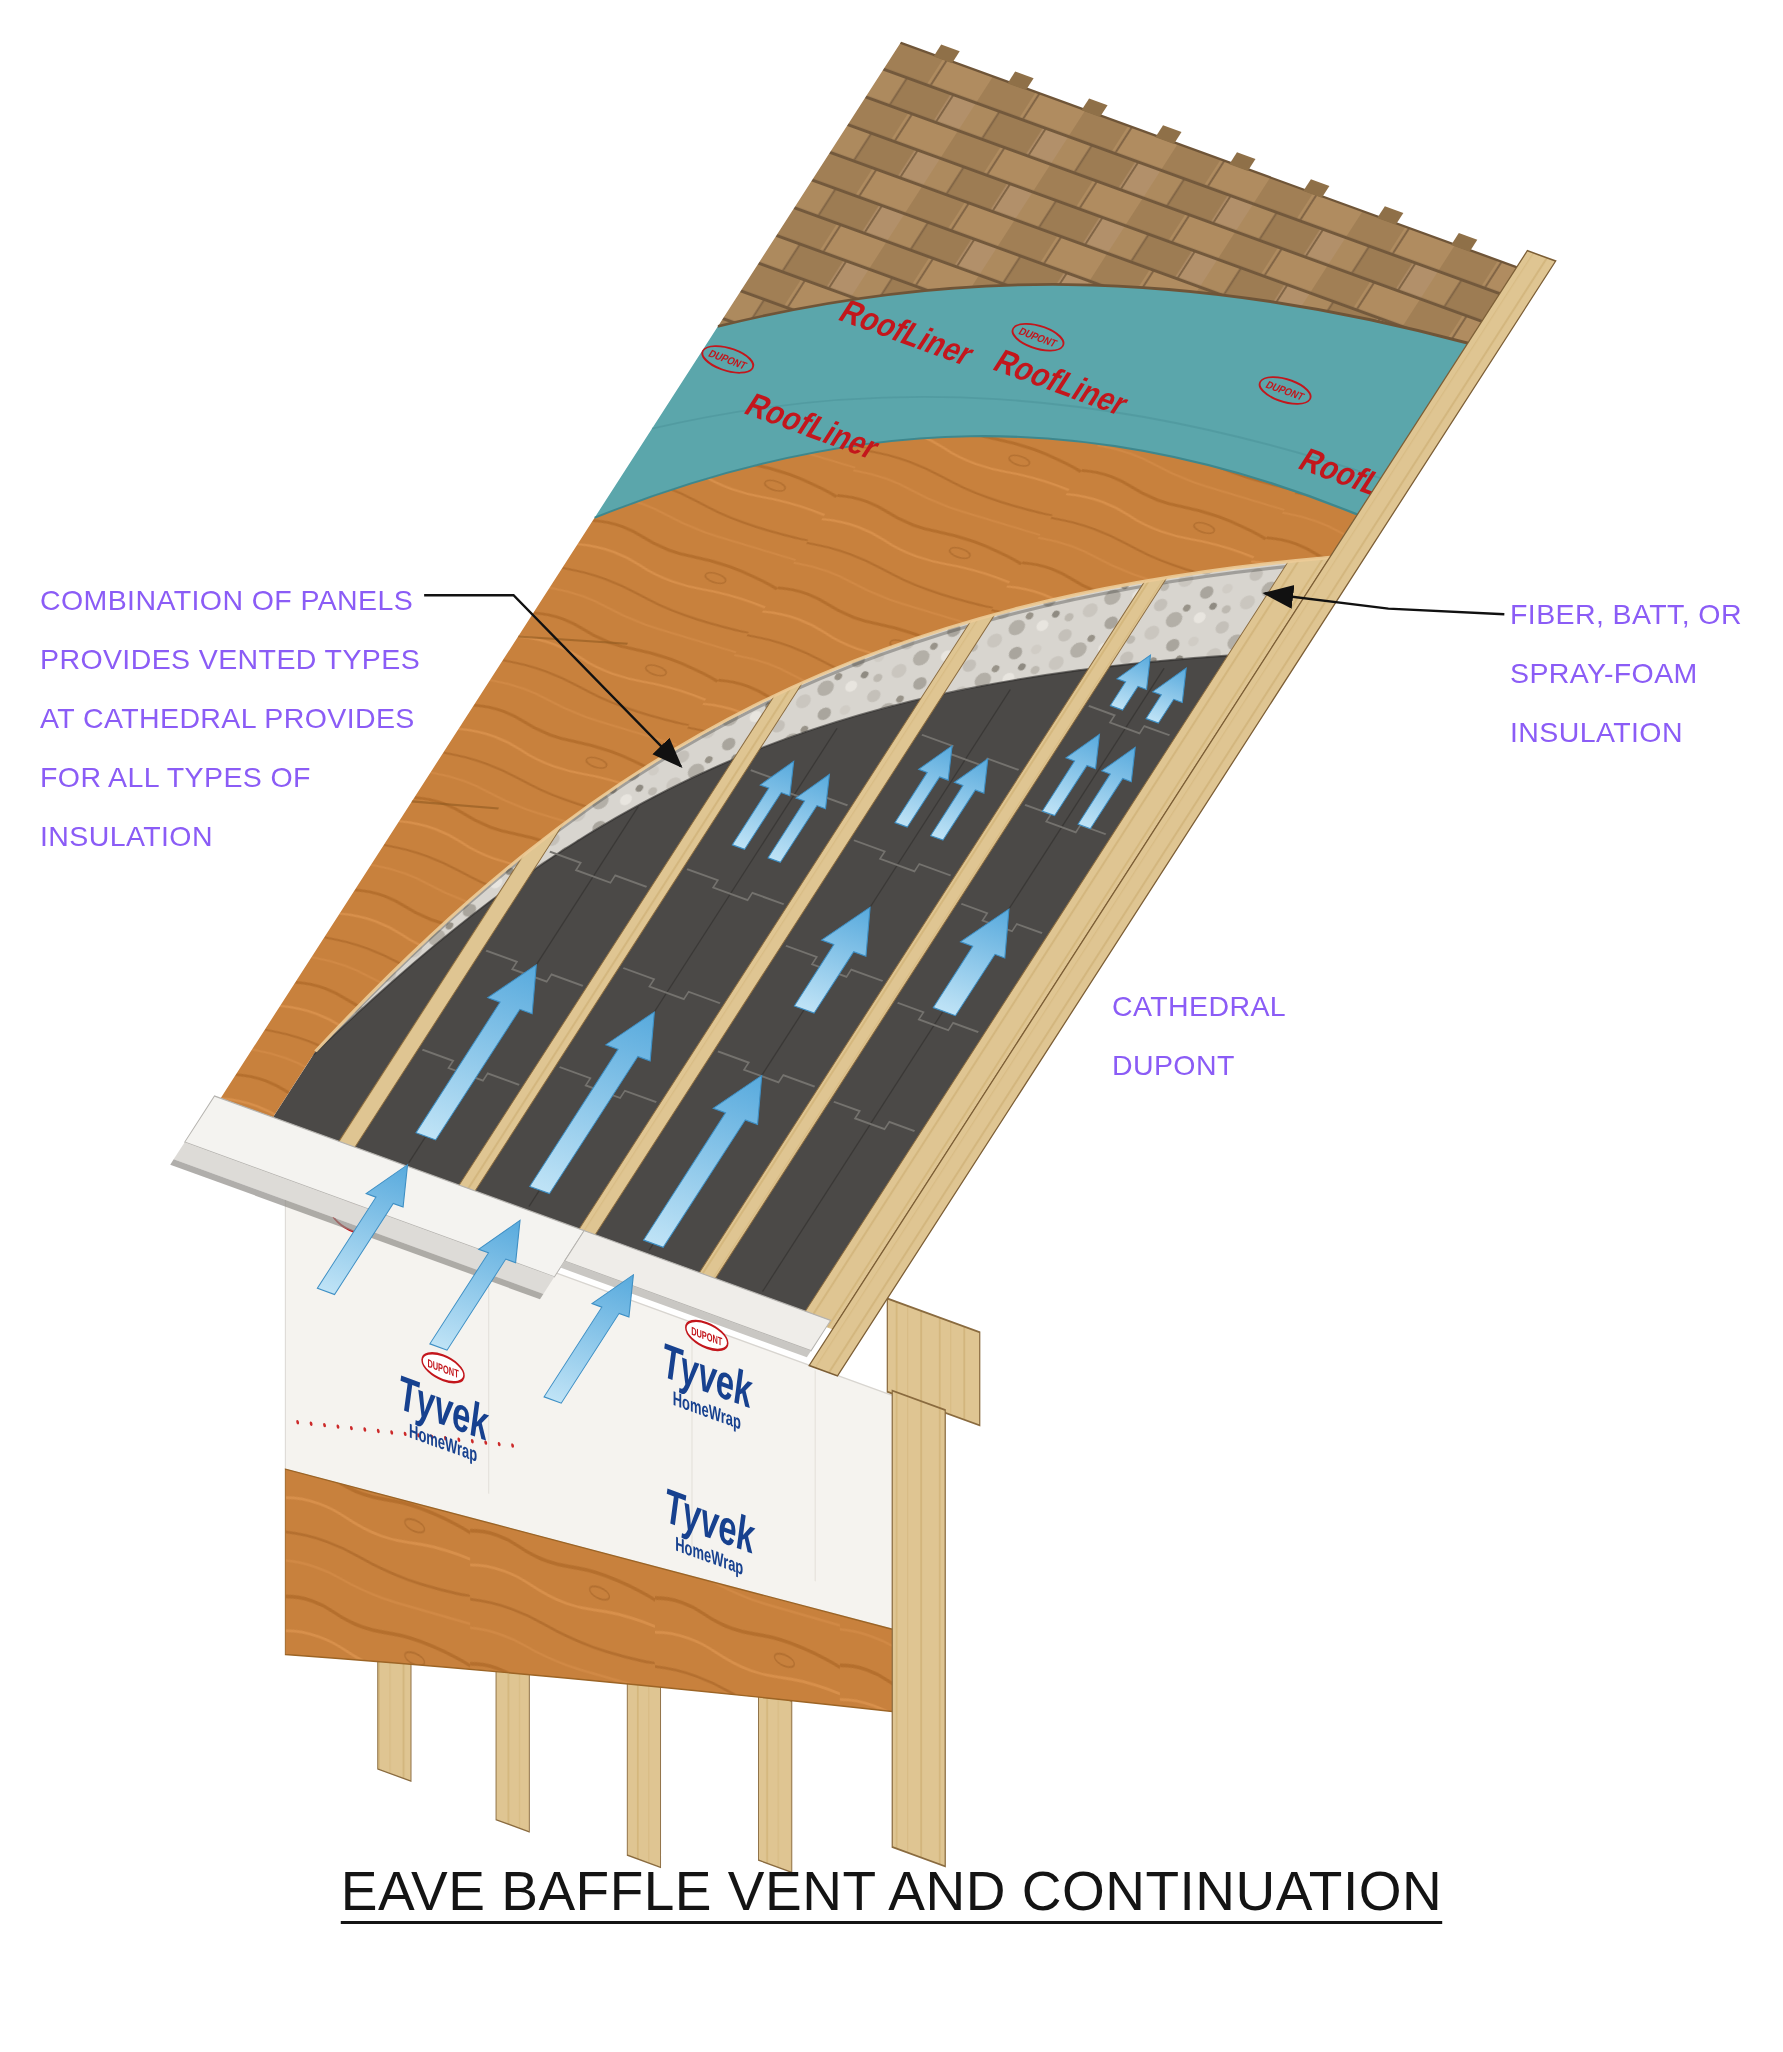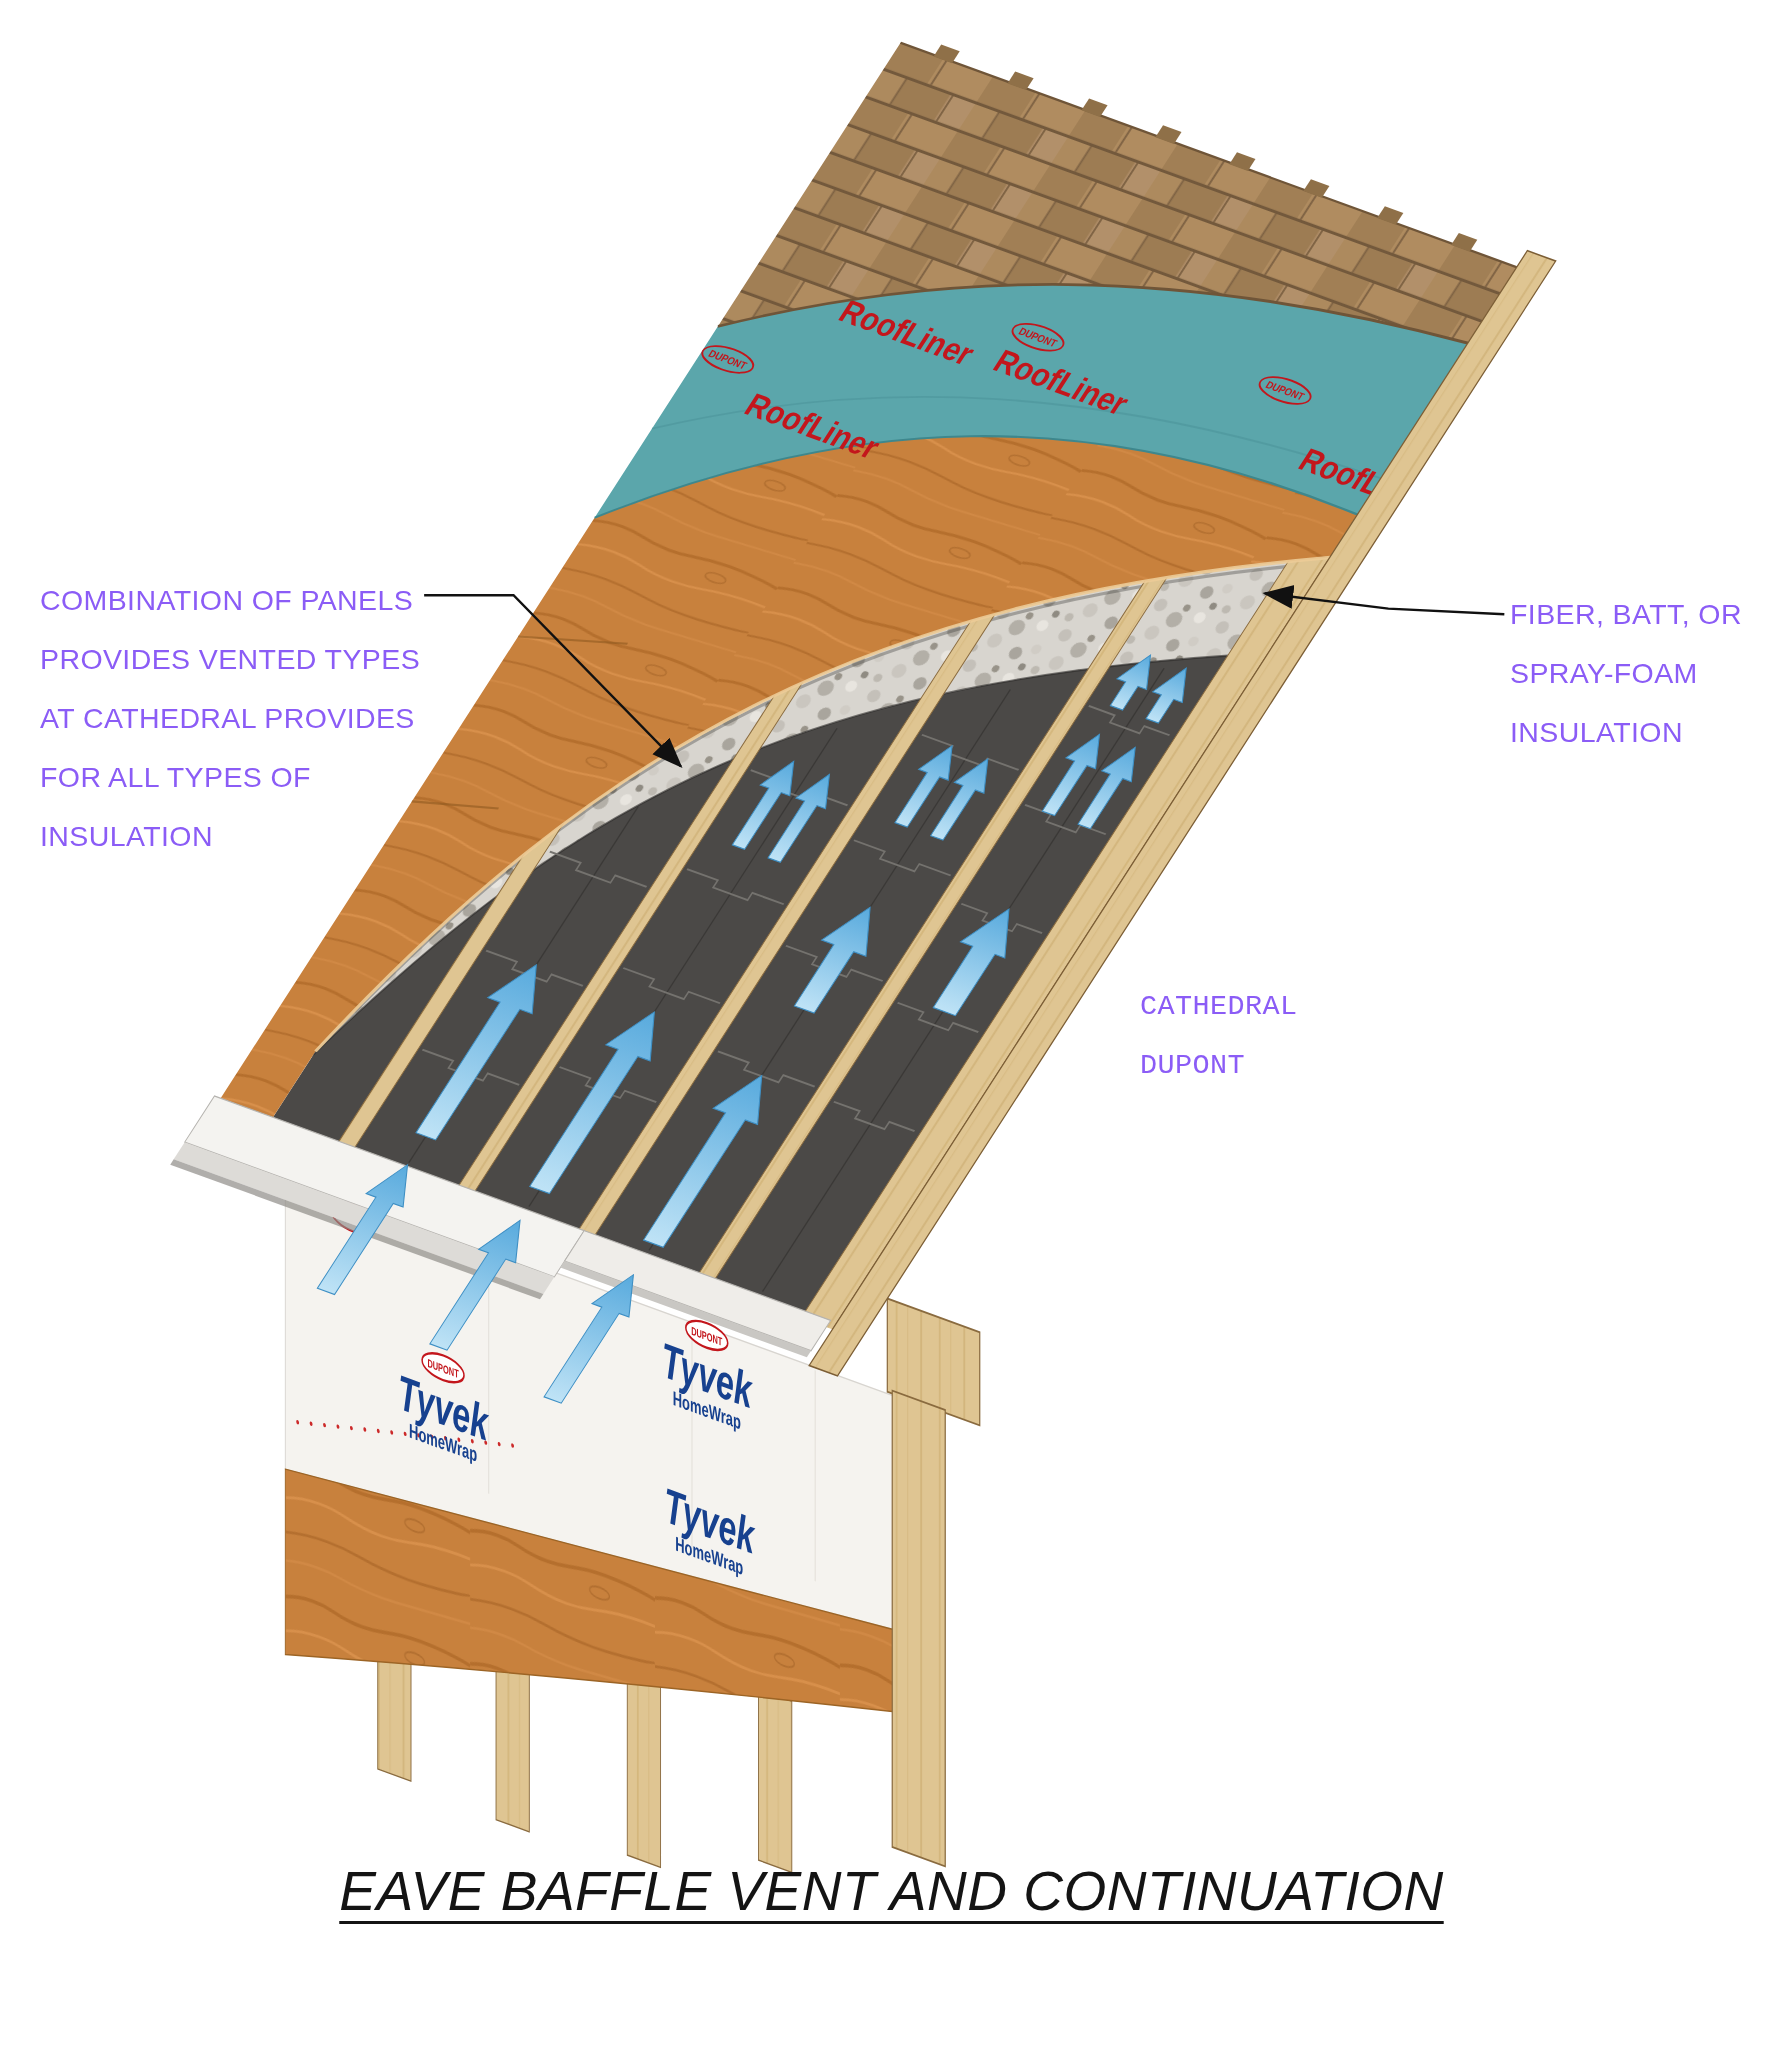--- a/index.html
+++ b/index.html
@@ -2,21 +2,21 @@
 <html style="font-size:15px"><head>
 <meta charset="utf-8">
 <style>
   html,body{margin:0;padding:0;background:#ffffff;}
   body{width:1783px;height:2052px;position:relative;font-family:"Liberation Sans",sans-serif;overflow:hidden;}
   #stage{position:absolute;left:0;top:0;width:1783px;height:2052px;}
   svg{position:absolute;left:0;top:0;}
   .label{position:absolute;font-size:28.5px;line-height:59px;color:#8b5cf6;letter-spacing:0.4px;white-space:nowrap;}
   .label span{display:block;}
   .title{position:absolute;left:0;top:1843px;width:1783px;text-align:center;font-size:55px;line-height:97px;color:#141414;letter-spacing:0.5px;}
-  .title span{display:block;text-decoration:underline;text-underline-offset:11.4px;text-decoration-thickness:2.9px;font-style:italic;}
+  .title span{display:block;text-decoration:underline;text-underline-offset:11.4px;text-decoration-thickness:2.9px;}
 </style>
 </head>
 <body>
 
 <div id="stage">
 
 <svg width="1783" height="2052" viewBox="0 0 1875 2158">
   <defs>
     <clipPath id="roofClip">
           <rect x="-5" y="-45" width="1010" height="1655"></rect>
@@ -237,21 +237,21 @@
   <span>FOR ALL TYPES OF</span>
   <span>INSULATION</span>
 </div>
 
 <div class="label" style="left:1510px;top:585px;">
   <span>FIBER, BATT, OR</span>
   <span>SPRAY-FOAM</span>
   <span>INSULATION</span>
 </div>
 
-<div class="label" style="left:1140px;top:977px;font-family:Liberation Mono, monospace;">
+<div class="label" style="left:1112px;top:977px;">
   <span>CATHEDRAL</span>
   <span>DUPONT</span>
 </div>
 
 <div class="title">
   <span>EAVE BAFFLE VENT AND CONTINUATION</span>
 </div>
 
 </div>
 

